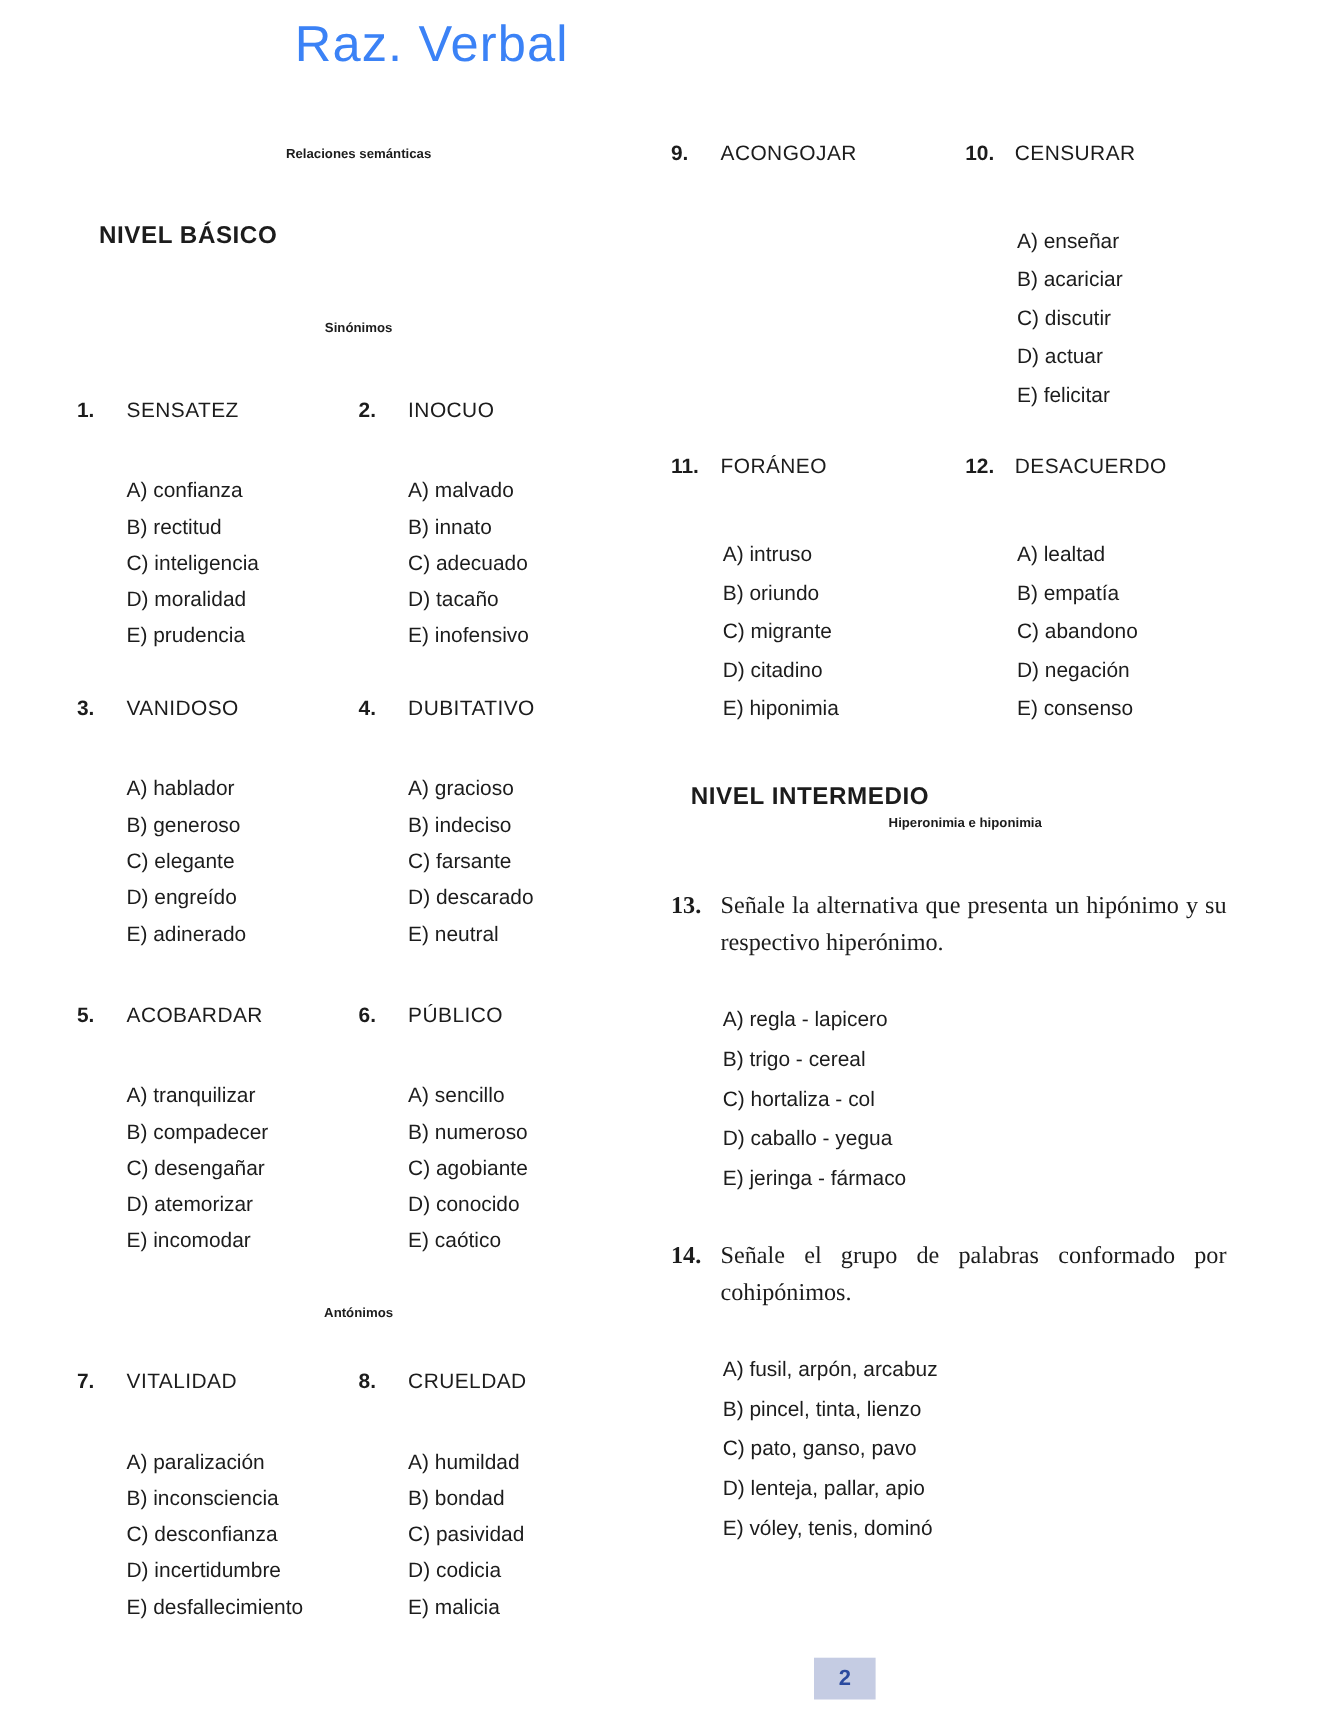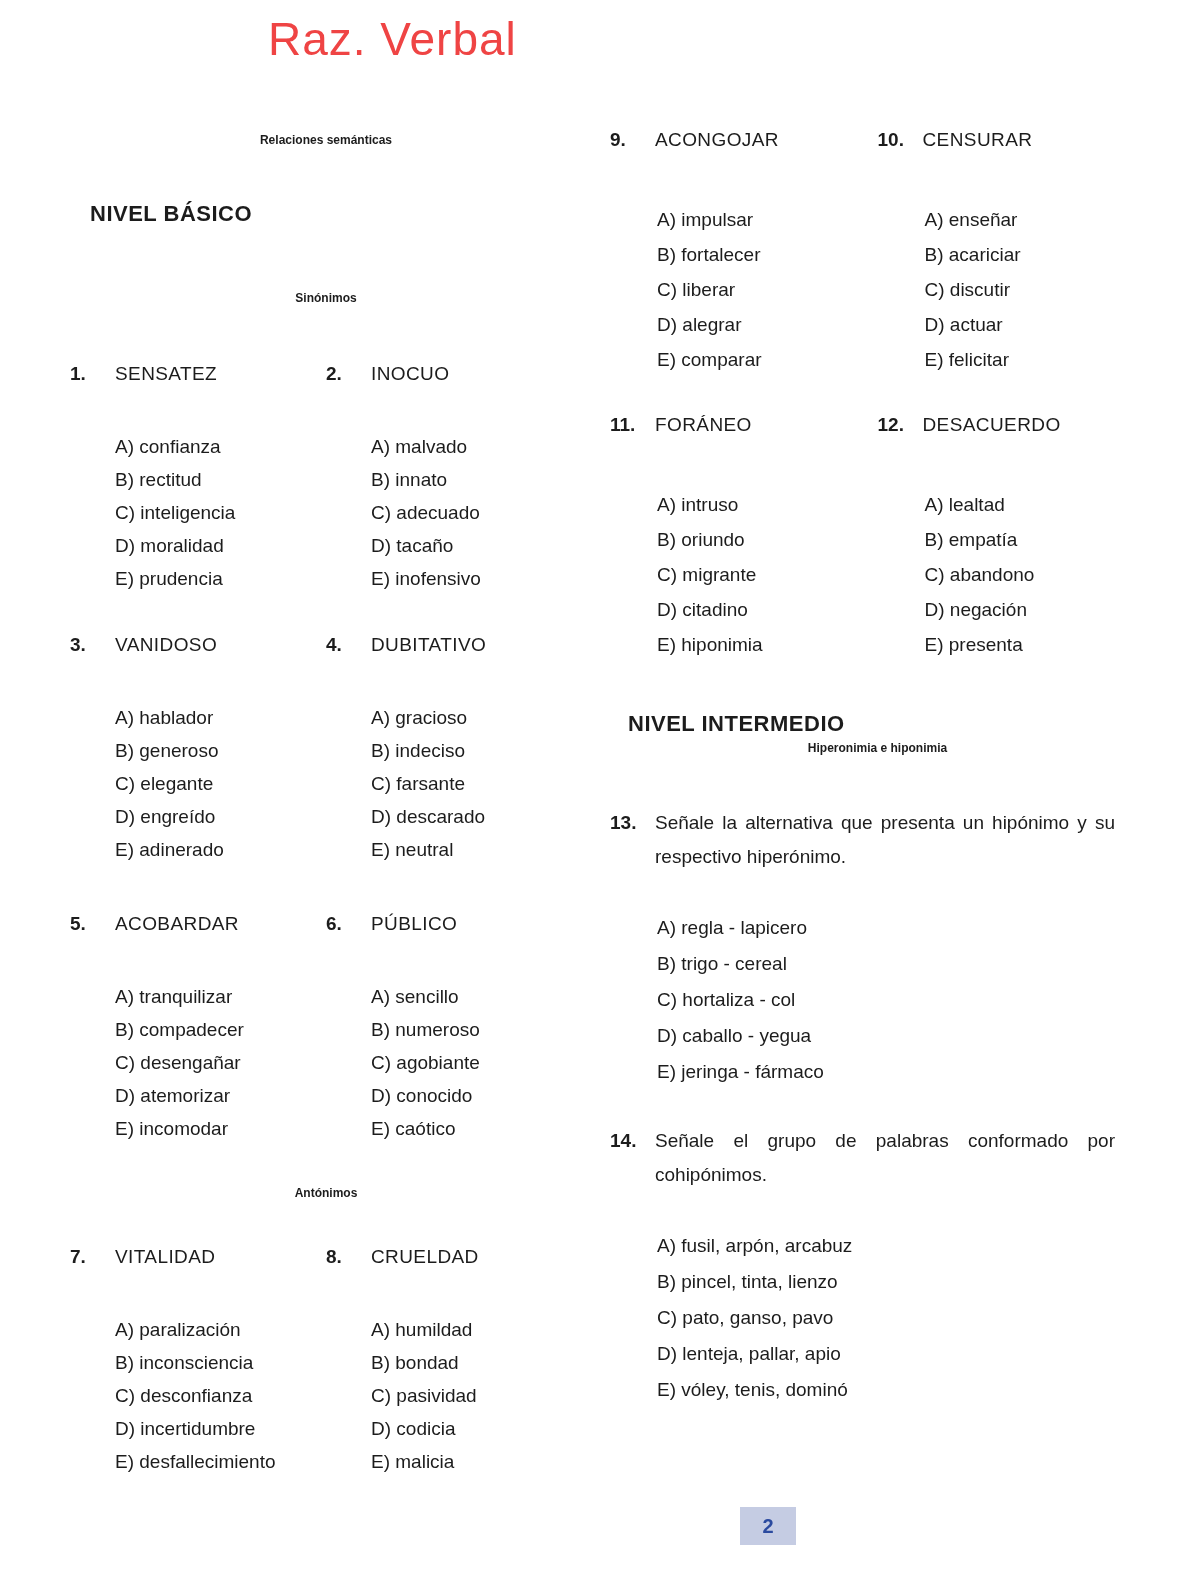--- a/index.html
+++ b/index.html
@@ -8,21 +8,21 @@
     width:1200px; height:1578px;
     font-family:"Liberation Sans", sans-serif;
     color:#1c1c1c;
     position:relative;
   }
   .page { position:relative; width:1200px; height:1578px; background:#ffffff; overflow:hidden; }
 
   .doc-title {
     position:absolute; left:268px; top:12px;
     font-size:46px; font-weight:normal; letter-spacing:1px;
-    color:#ef4444;
+    color:#3b82f6;
   }
 
   .col { position:absolute; top:0; }
   .col-left  { left:70px;  width:512px; }
   .col-right { left:610px; width:535px; }
 
   .h-center { text-align:center; font-weight:bold; font-size:12px; line-height:24px; }
   .h-level  { font-weight:bold; font-size:22px; line-height:24px; letter-spacing:0.5px; padding-left:20px; }
 
   .h-main  { margin-top:128px; }
@@ -42,21 +42,21 @@
 
   .qheader { display:flex; align-items:baseline; font-size:19px; line-height:24px; }
   .qnum  { font-weight:bold; flex:0 0 45px; }
   .qword { letter-spacing:0.4px; }
 
   ul.options { list-style:none; margin-top:44px; padding-left:45px; font-size:19px; }
   ul.options li { line-height:33px; white-space:nowrap; }
   .col-right ul.options { margin-top:50px; padding-left:47px; }
   .col-right ul.options li { line-height:35px; }
 
-  .qfull { display:flex; font-size:19px; }
+  .qfull { display:flex; font-size:22px;font-family:Liberation Serif, serif; }
   .mt-q13 { margin-top:46px; }
   .mt-q14 { margin-top:34px; }
   .qfull .qnum { flex:0 0 45px; line-height:34px; }
   .qfull .qprompt { flex:1; line-height:34px; text-align:justify; padding-right:30px; }
   ul.options.opts-13 { margin-top:36px; }
   ul.options.opts-14 { margin-top:36px; }
   ul.options.opts-13 li, ul.options.opts-14 li { line-height:36px; }
 
   .page-badge {
     position:absolute; left:740px; top:1507px;
@@ -200,27 +200,20 @@
   </div>
 
   <div class="col col-right">
 
     <div class="qpair mt-q9">
       <div class="question">
         <div class="qheader">
           <span class="qnum">9.</span>
           <span class="qword">ACONGOJAR</span>
         </div>
-        <ul class="options">
-          <li>A) impulsar</li>
-          <li>B) fortalecer</li>
-          <li>C) liberar</li>
-          <li>D) alegrar</li>
-          <li>E) comparar</li>
-        </ul>
       </div>
       <div class="question">
         <div class="qheader">
           <span class="qnum">10.</span>
           <span class="qword">CENSURAR</span>
         </div>
         <ul class="options">
           <li>A) enseñar</li>
           <li>B) acariciar</li>
           <li>C) discutir</li>
@@ -247,21 +240,21 @@
       <div class="question">
         <div class="qheader">
           <span class="qnum">12.</span>
           <span class="qword">DESACUERDO</span>
         </div>
         <ul class="options">
           <li>A) lealtad</li>
           <li>B) empatía</li>
           <li>C) abandono</li>
           <li>D) negación</li>
-          <li>E) presenta</li>
+          <li>E) consenso</li>
         </ul>
       </div>
     </div>
 
     <div class="h-level h-int">NIVEL INTERMEDIO</div>
     <div class="h-center h-hyper">Hiperonimia e hiponimia</div>
 
     <div class="q13block mt-q13">
       <div class="qfull">
         <span class="qnum">13.</span>

